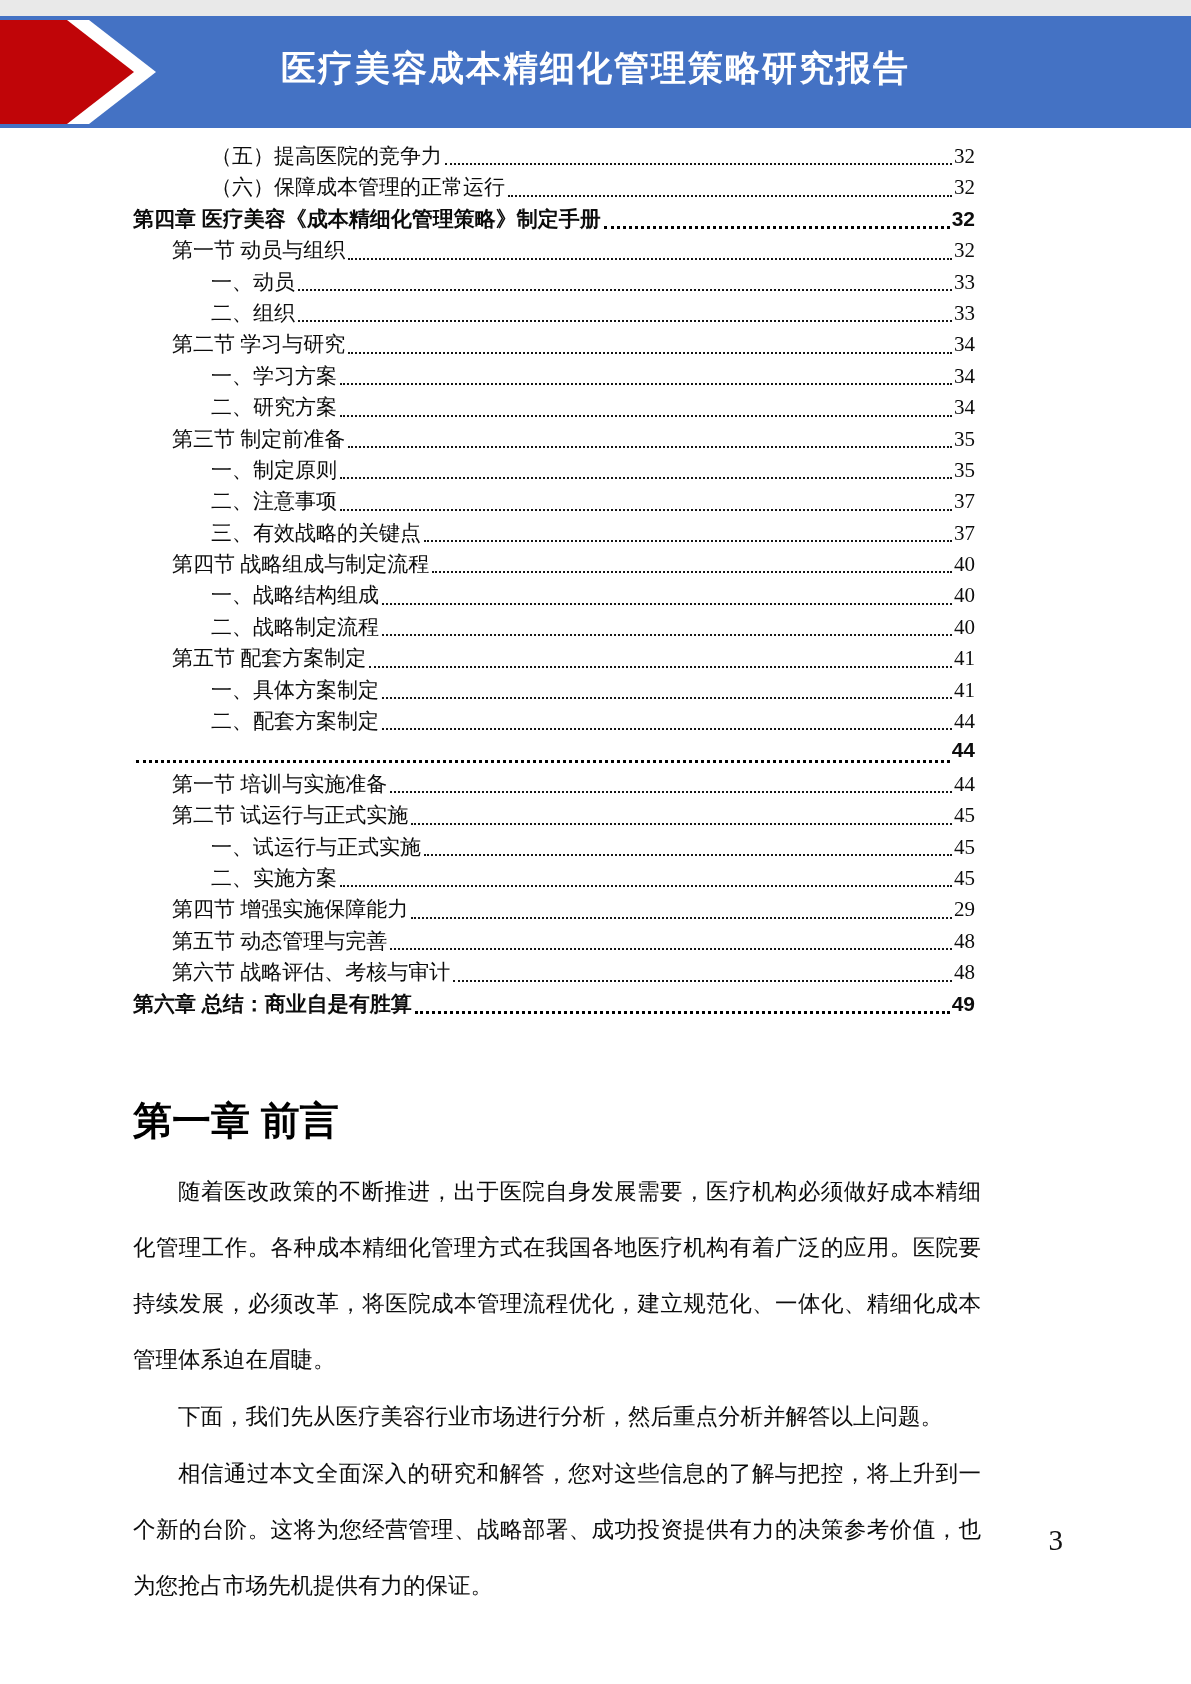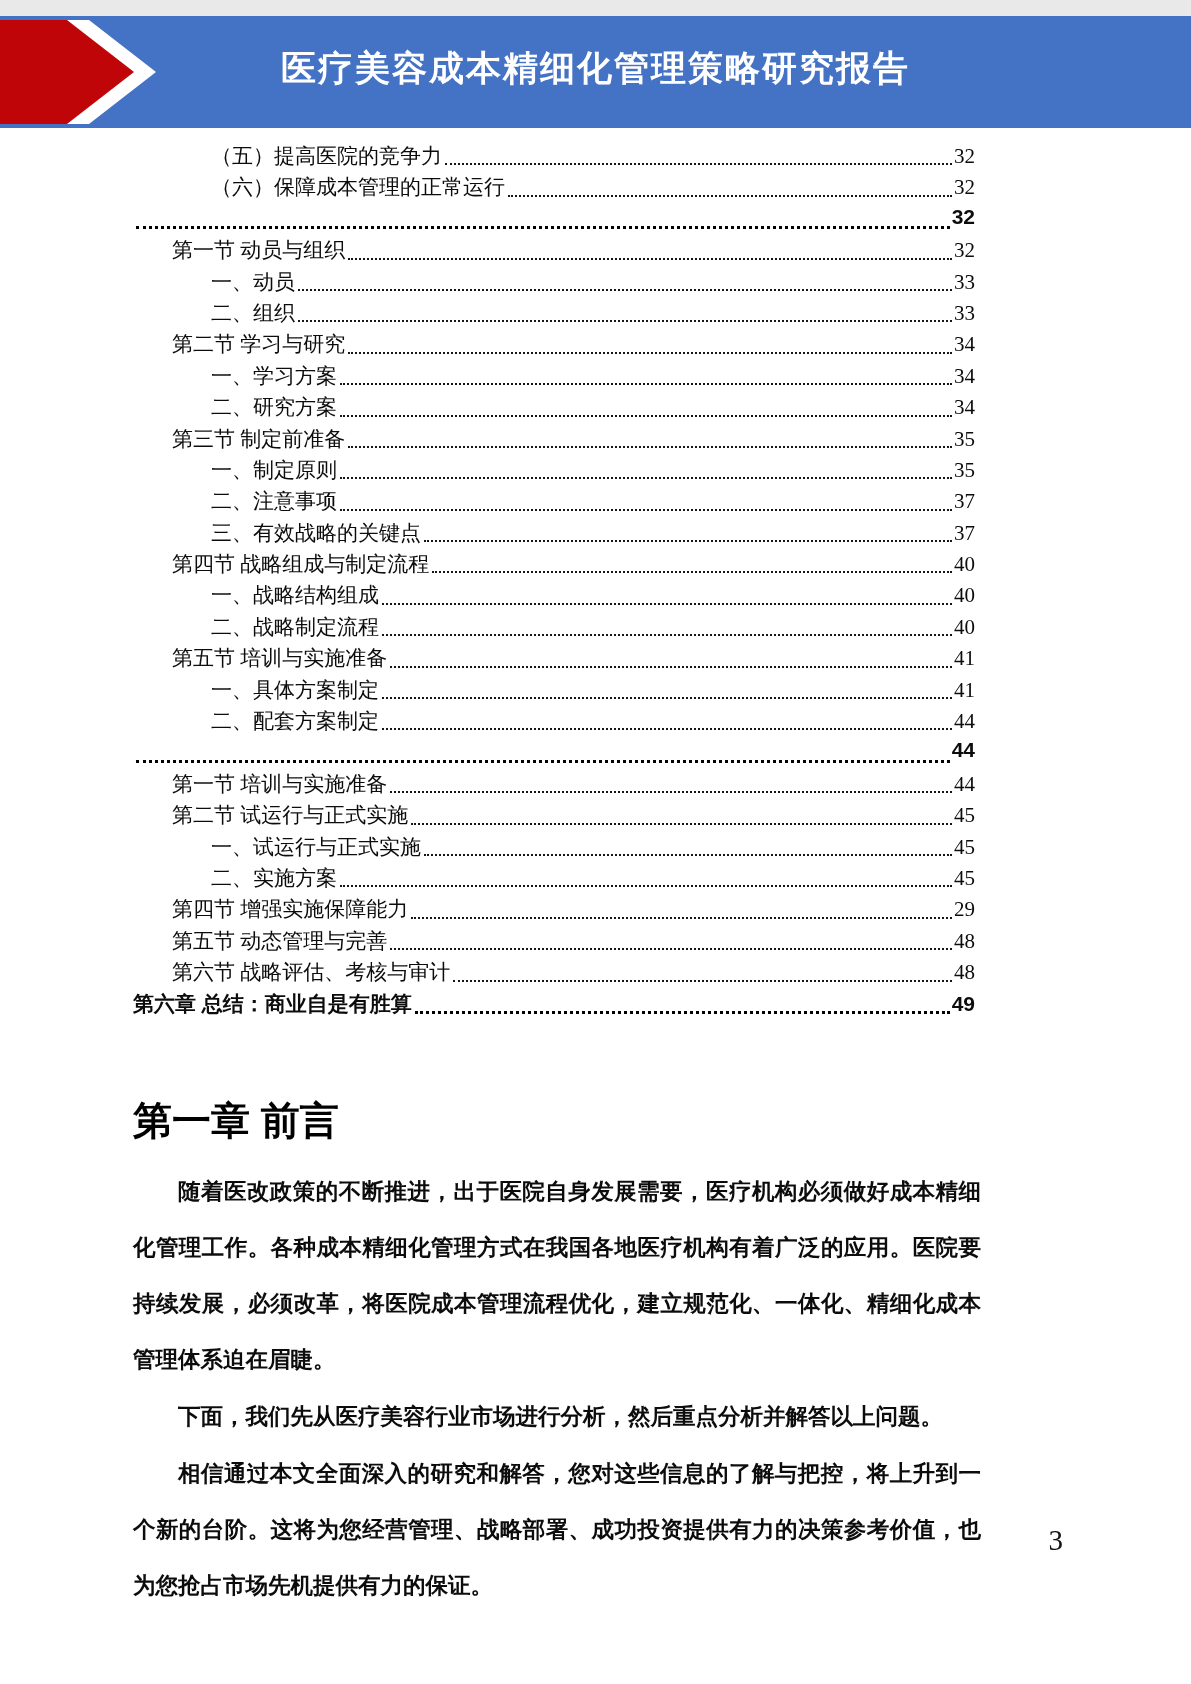--- a/index.html
+++ b/index.html
@@ -45,21 +45,21 @@
     font-weight:bold;
   }
   .toc-row.chapter .toc-leader { border-bottom:3px dotted #000; margin-bottom:7px; }
 
   
   .chapter-heading {
     position:absolute; top:1078px; left:133px;
     font-family:"Liberation Sans","DejaVu Sans",sans-serif;
     font-weight:bold; font-size:39px; color:#000;
   }
-  .body-paragraphs { position:absolute; top:1148px; left:133px; right:210px;font-weight:bold; }
+  .body-paragraphs { position:absolute; top:1148px; left:133px; right:210px; }
   .para {
     font-size:22.5px; line-height:56px; text-align:justify;
     text-indent:2em; margin-bottom:1px; color:#0c0c0c;
   }
   .para + .para { margin-top:1px; }
 
   .folio {
     position:absolute; top:1508px; right:128px;
     font-size:29px; color:#111;
   }
@@ -104,20 +104,21 @@
         <span class="toc-label">（五）提高医院的竞争力</span>
         <span class="toc-leader"></span>
         <span class="toc-page">32</span>
       </div>
       <div class="toc-row item">
         <span class="toc-label">（六）保障成本管理的正常运行</span>
         <span class="toc-leader"></span>
         <span class="toc-page">32</span>
       </div>
       <div class="toc-row chapter">
+        <span class="toc-label">第四章 医疗美容《成本精细化管理策略》制定手册</span>
         <span class="toc-leader"></span>
         <span class="toc-page">32</span>
       </div>
       <div class="toc-row section">
         <span class="toc-label">第一节 动员与组织</span>
         <span class="toc-leader"></span>
         <span class="toc-page">32</span>
       </div>
       <div class="toc-row item">
         <span class="toc-label">一、动员</span>
@@ -173,21 +174,21 @@
         <span class="toc-label">一、战略结构组成</span>
         <span class="toc-leader"></span>
         <span class="toc-page">40</span>
       </div>
       <div class="toc-row item">
         <span class="toc-label">二、战略制定流程</span>
         <span class="toc-leader"></span>
         <span class="toc-page">40</span>
       </div>
       <div class="toc-row section">
-        <span class="toc-label">第五节 培训与实施准备</span>
+        <span class="toc-label">第五节 配套方案制定</span>
         <span class="toc-leader"></span>
         <span class="toc-page">41</span>
       </div>
       <div class="toc-row item">
         <span class="toc-label">一、具体方案制定</span>
         <span class="toc-leader"></span>
         <span class="toc-page">41</span>
       </div>
       <div class="toc-row item">
         <span class="toc-label">二、配套方案制定</span>

